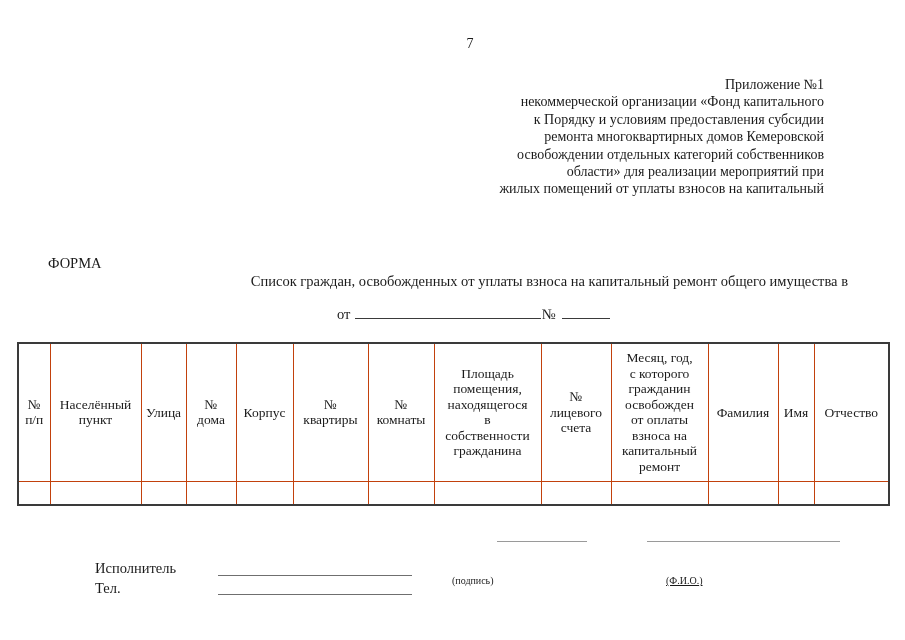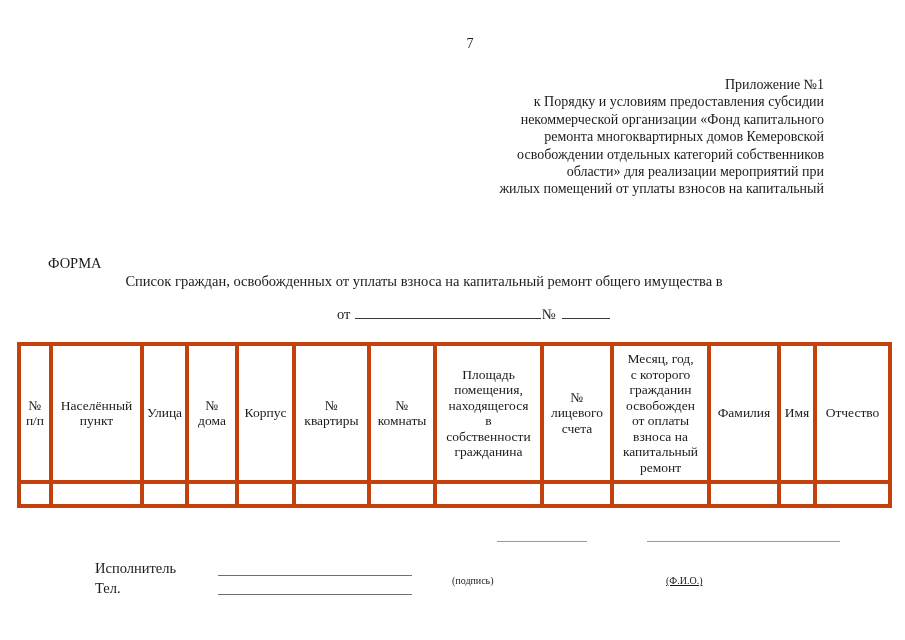--- a/index.html
+++ b/index.html
@@ -18,38 +18,38 @@
   }
   .appendix {
     position: absolute; top: 76px; left: 460px; width: 364px;
     text-align: right; font-size: 14px; line-height: 17.4px;
   }
   .forma {
     position: absolute; top: 255px; left: 48px; font-size: 14.5px;
   }
   .doc-title {
     position: absolute; top: 272px; left: 0; width: 848px;
-    text-align: center; font-size: 14.5px; line-height: 18px;
+    text-align: right; font-size: 14.5px; line-height: 18px;
   }
   .date-line {
     position: absolute; top: 305px; left: 337px; font-size: 14.5px;
   }
   .u-line {
     display: inline-block; border-bottom: 1px solid #3a3a3a; height: 13px;
     vertical-align: baseline;
   }
   .u-date { width: 186px; margin-left: 5px; }
   .u-num { width: 48px; margin-left: 7px; }
   .table-wrap { position: absolute; top: 342px; left: 17px; }
   table.doc-table {
     border-collapse: collapse; table-layout: fixed; width: 871px;
     border: 2px solid #3a3a3a;
   }
   table.doc-table th, table.doc-table td {
-    border: 4px solid #c2410c;
+    border: 1px solid #c2410c;
     font-weight: normal;
     font-size: 13.5px;
     line-height: 15.5px;
     text-align: center;
     vertical-align: middle;
     white-space: pre-line;
     padding: 1px;
     overflow: hidden;
   }
   tr.header-row { height: 138px; }
@@ -70,22 +70,22 @@
 </style>
 </head>
 <body>
 
 <div class="page">
 
   <div class="page-number">7</div>
 
   <div class="appendix">
     <div>Приложение №1</div>
+    <div>некоммерческой организации «Фонд капитального</div>
     <div>к Порядку и условиям предоставления субсидии</div>
-    <div>некоммерческой организации «Фонд капитального</div>
     <div>ремонта многоквартирных домов Кемеровской</div>
     <div>освобождении отдельных категорий собственников</div>
     <div>области» для реализации мероприятий при</div>
     <div>жилых помещений от уплаты взносов на капитальный</div>
   </div>
 
   <div class="forma">ФОРМА</div>
 
   <div class="doc-title">
     <div>Список граждан, освобожденных от уплаты взноса на капитальный ремонт общего имущества в</div>

